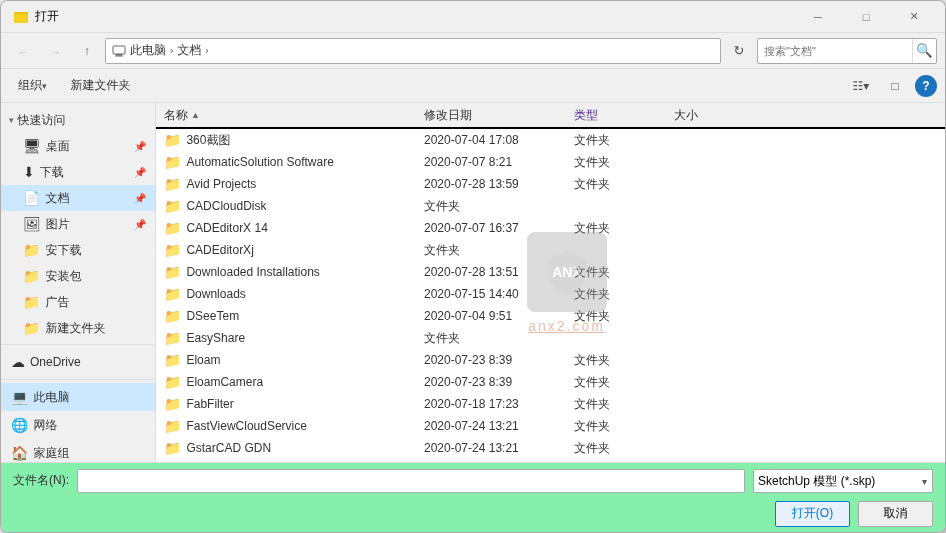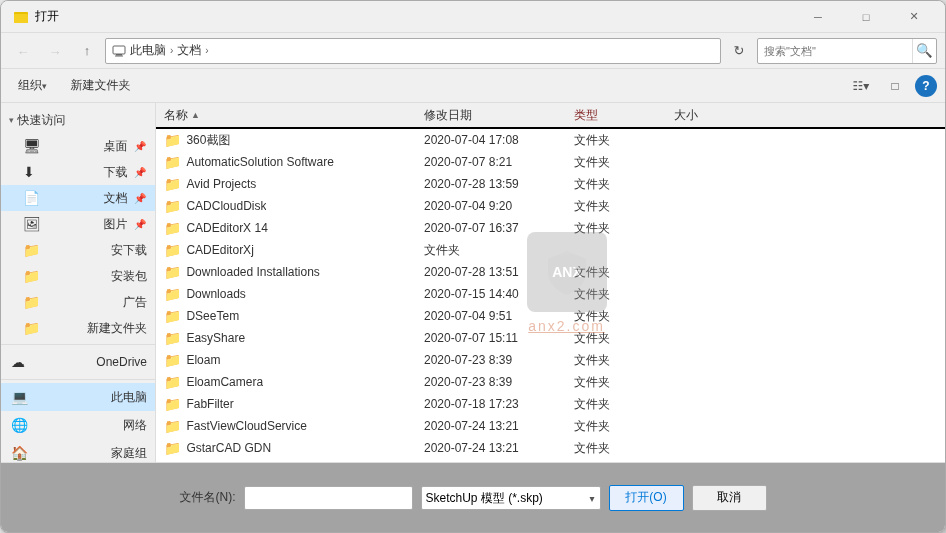--- a/index.html
+++ b/index.html
@@ -240,21 +240,21 @@
       align-items: center;
       padding: 0 8px 0 22px;
       gap: 5px;
       font-size: 12px;
       color: #333;
       cursor: pointer;
       user-select: none;
     }
     .sidebar-item.active { background: #cce8ff; }
     .sidebar-item-icon { font-size: 14px; flex-shrink: 0; }
-    .sidebar-item-label { flex: 1; white-space: nowrap; overflow: hidden; text-overflow: ellipsis; text-align: right; }
+    .sidebar-item-label { flex: 1; white-space: nowrap; overflow: hidden; text-overflow: ellipsis; }
     .sidebar-item-pin { color: #4a8fc0; font-size: 10px; margin-left: 2px; }
     .sidebar-divider { height: 1px; background: #ddd; margin: 3px 0; }
     .sidebar-special {
       height: 28px;
       display: flex;
       align-items: center;
       padding: 0 8px 0 10px;
       gap: 5px;
       font-size: 12px;
       color: #333;
@@ -265,21 +265,21 @@
       height: 26px;
       display: flex;
       align-items: center;
       background: #f0f0f0;
       border-bottom: 2px solid #000000;
       flex-shrink: 0;
     }
     .col-name { width: 260px; padding: 0 8px; font-size: 12px; color: #333; cursor: pointer; display: flex; align-items: center; gap: 3px; }
     .col-name .sort-arrow { font-size: 9px; color: #666; }
     .col-date { width: 150px; padding: 0 8px; font-size: 12px; color: #333; }
-    .col-type { width: 100px; padding: 0 8px; font-size: 12px; color: #7f1d1d; }
+    .col-type { width: 100px; padding: 0 8px; font-size: 12px; color: #4c1d95; }
     .col-size { flex: 1; padding: 0 8px; font-size: 12px; color: #333; }
     .filelist-body {
       flex: 1;
       overflow-y: auto;
       background: white;
     }
     .filelist-body::-webkit-scrollbar { width: 8px; }
     .filelist-body::-webkit-scrollbar-track { background: #f5f5f5; }
     .filelist-body::-webkit-scrollbar-thumb { background: #c0c0c0; border-radius: 2px; }
     .file-row {
@@ -326,26 +326,26 @@
       position: relative;
       flex: 1;
       display: flex;
       flex-direction: column;
       overflow: hidden;
     }
 
     
     .footer {
       height: 70px;
-      background: #a3a3a3;
+      background: #86efac;
       border-top: 1px solid #ddd;
       flex-shrink: 0;
       padding: 0 12px;
       display: flex;
-      flex-direction: row;
+      flex-direction: column;
       justify-content: center;
       gap: 8px;
     }
     .filename-row {
       display: flex;
       align-items: center;
       gap: 8px;
     }
     .filename-label { font-size: 12px; color: #333; white-space: nowrap; }
     .filename-input {
@@ -589,21 +589,20 @@
       </div>
       <div class="file-date">2020-07-28 13:59</div>
       <div class="file-type">文件夹</div>
       <div class="file-size"></div>
     </div>
           <div class="file-row">
       <div class="col-name">
         <span class="folder-icon">📁</span>
         <span class="file-name-text">CADCloudDisk</span>
       </div>
-      <div class="file-date">2020-07-04 9:20</div>
       <div class="file-type">文件夹</div>
       <div class="file-size"></div>
     </div>
           <div class="file-row">
       <div class="col-name">
         <span class="folder-icon">📁</span>
         <span class="file-name-text">CADEditorX 14</span>
       </div>
       <div class="file-date">2020-07-07 16:37</div>
       <div class="file-type">文件夹</div>
@@ -642,21 +641,20 @@
       </div>
       <div class="file-date">2020-07-04 9:51</div>
       <div class="file-type">文件夹</div>
       <div class="file-size"></div>
     </div>
           <div class="file-row">
       <div class="col-name">
         <span class="folder-icon">📁</span>
         <span class="file-name-text">EasyShare</span>
       </div>
-      <div class="file-date">2020-07-07 15:11</div>
       <div class="file-type">文件夹</div>
       <div class="file-size"></div>
     </div>
           <div class="file-row">
       <div class="col-name">
         <span class="folder-icon">📁</span>
         <span class="file-name-text">Eloam</span>
       </div>
       <div class="file-date">2020-07-23 8:39</div>
       <div class="file-type">文件夹</div>

